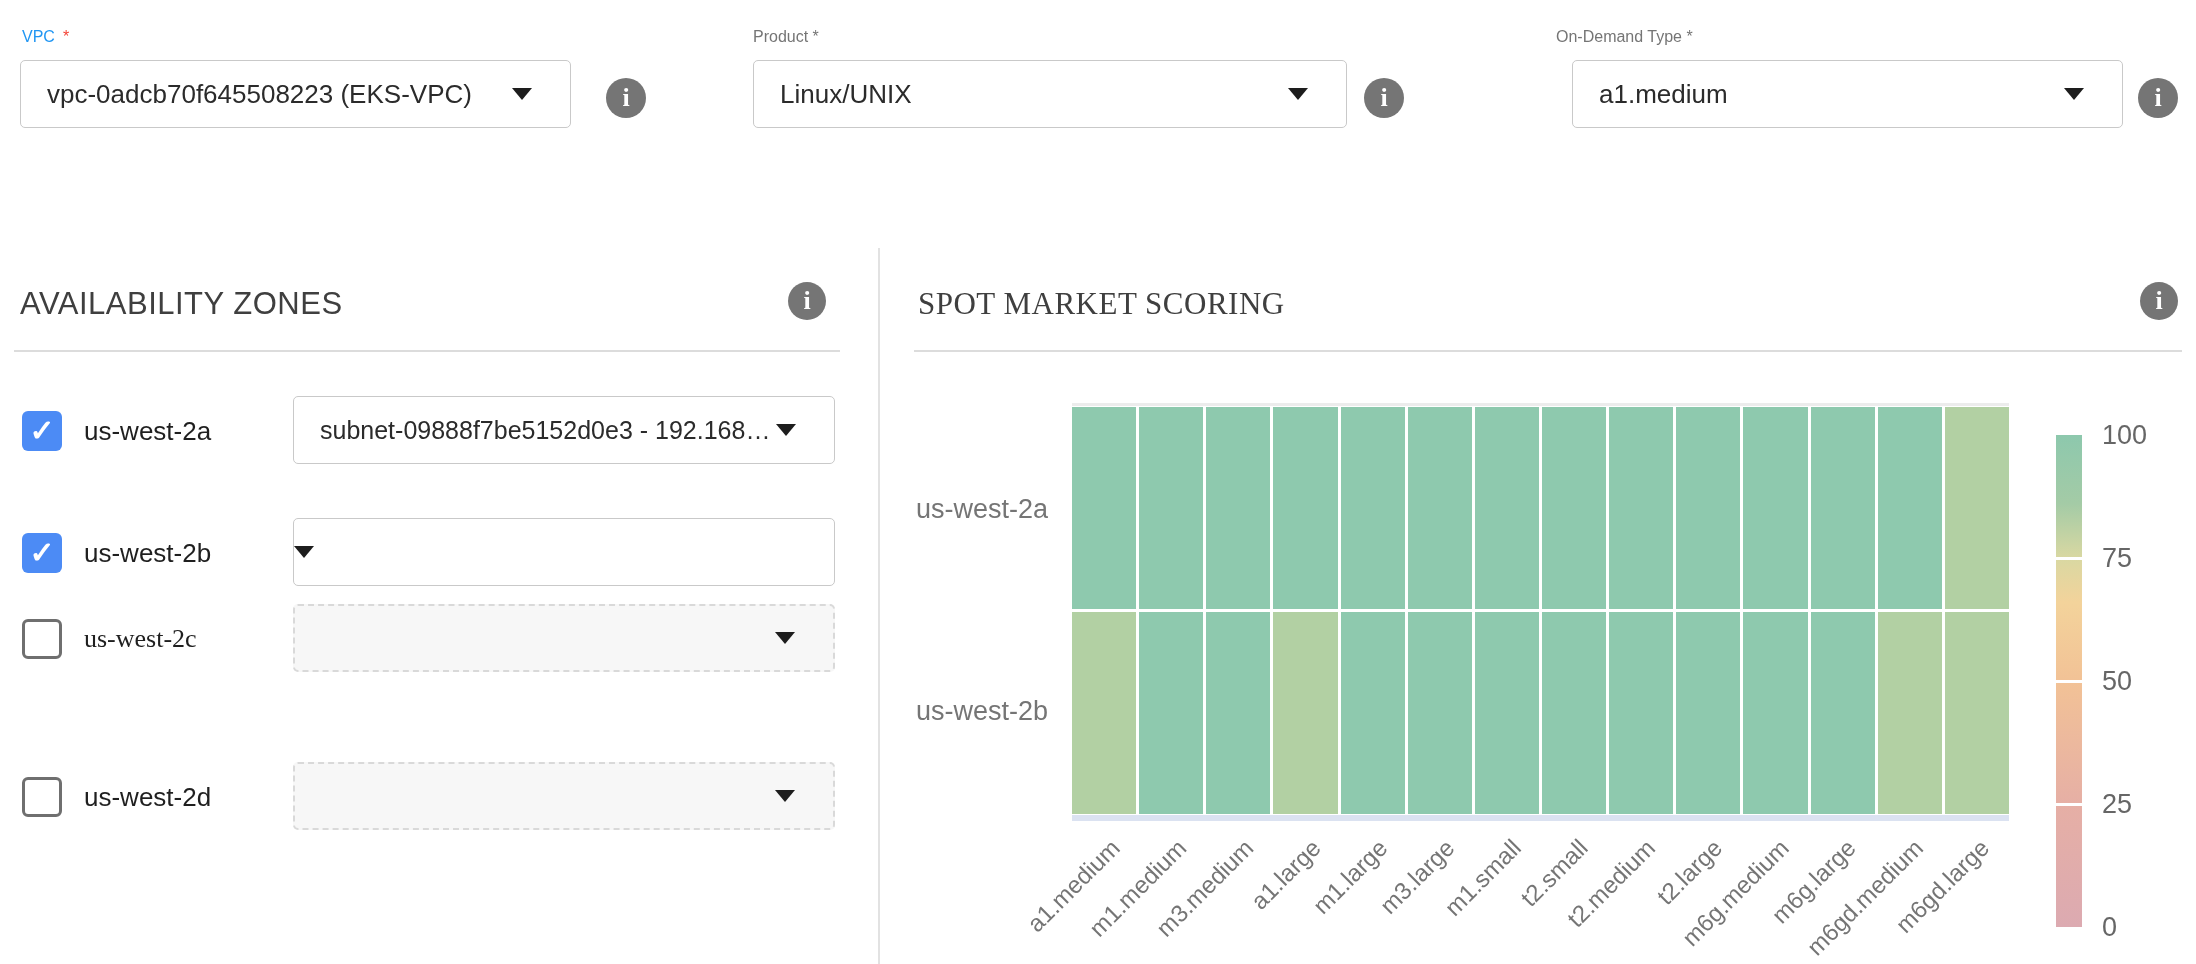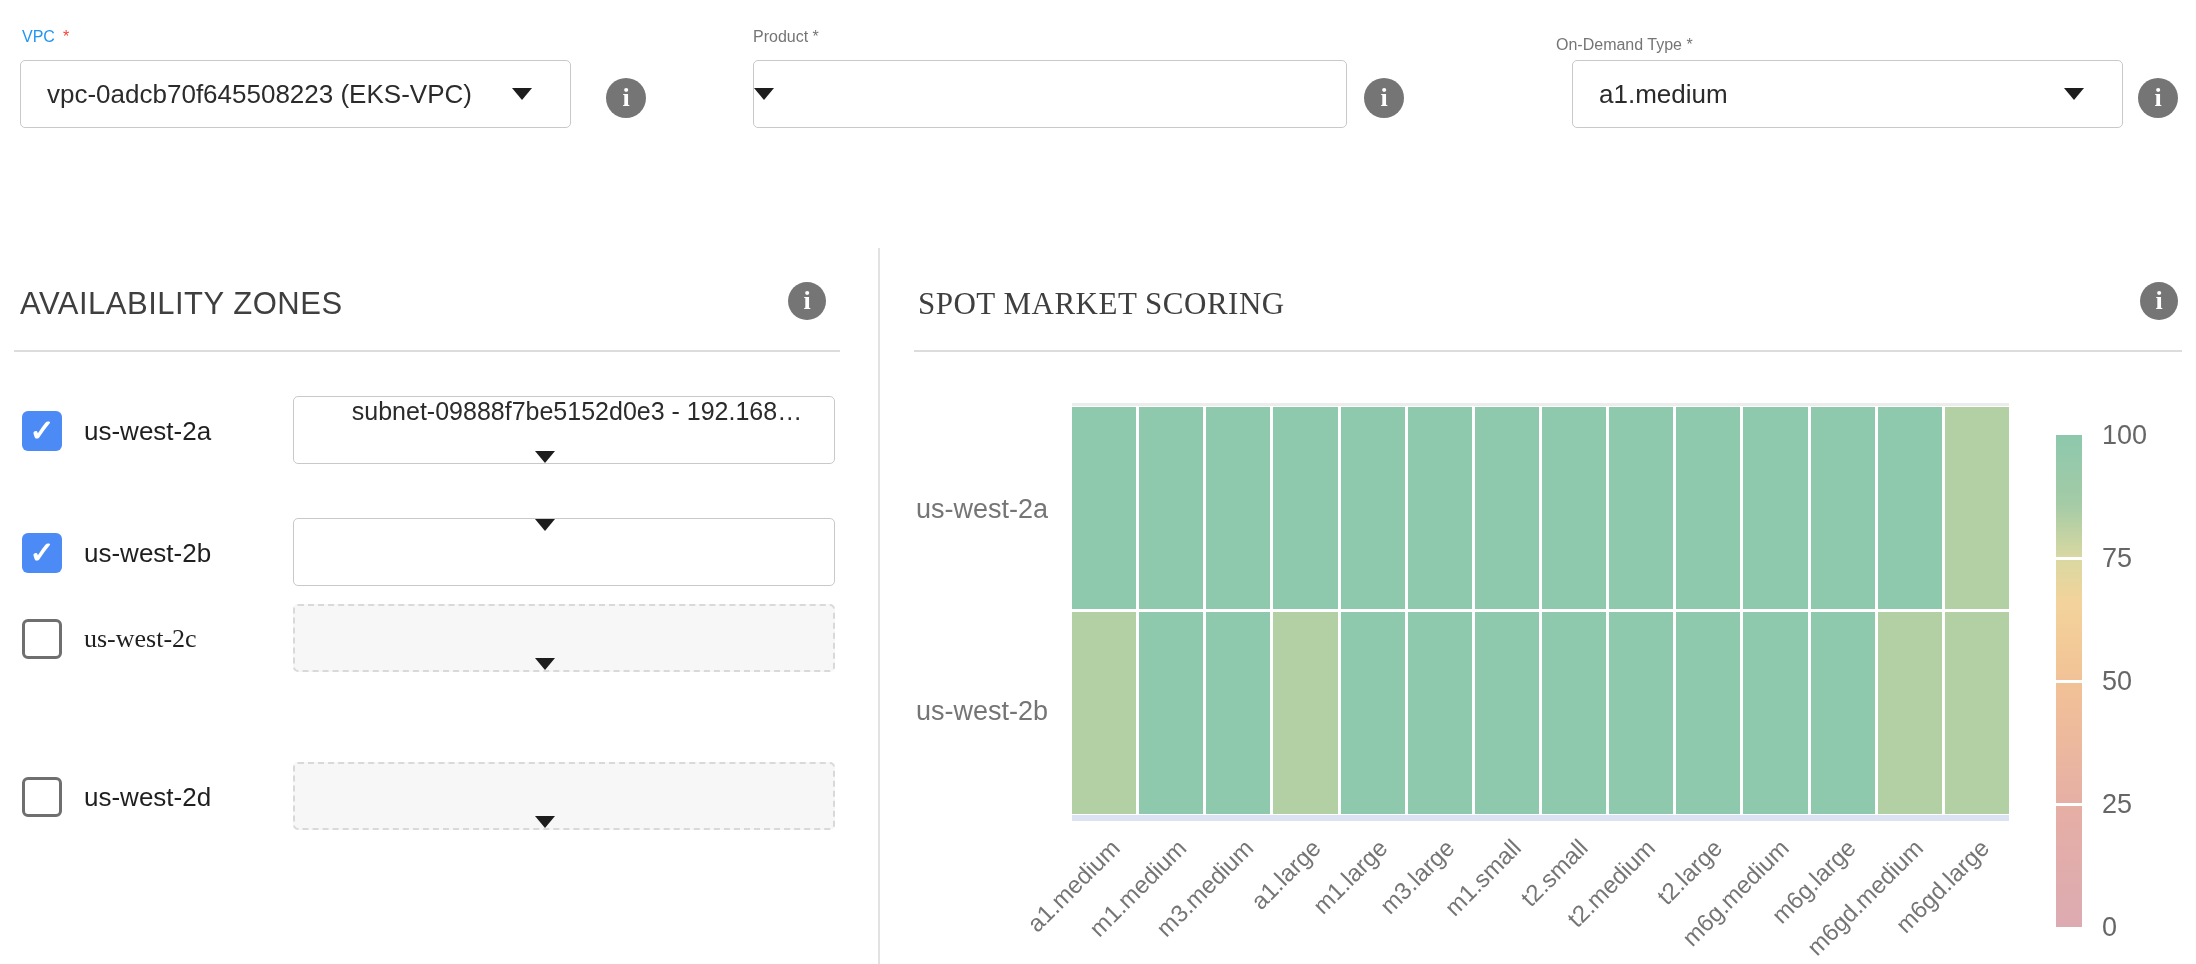--- a/index.html
+++ b/index.html
@@ -37,21 +37,21 @@
     position:absolute;left:22px;top:15px;width:40px;height:40px;border-radius:6px;
     box-sizing:border-box;cursor:pointer;display:flex;align-items:center;justify-content:center;
   }
   .checkbox.checked{background:#4c8bf5;}
   .checkbox.unchecked{background:#fff;border:3px solid #6f6f6f;}
   .checkbox .check-glyph{color:#fff;font-size:30px;font-weight:bold;line-height:1;}
   .az-zone-label{
     position:absolute;left:84px;top:0;height:70px;display:flex;align-items:center;
     font-size:26px;color:#1f1f1f;white-space:nowrap;
   }
-  .az-select{left:293px;top:0;width:542px;flex-direction:column;}
+  .az-select{left:293px;top:0;width:542px;}
   .az-select .select-value{font-size:25px;}
   .heatmap-grid{
     position:absolute;display:grid;gap:3px;background:#fff;
   }
   .hm-cell{width:100%;height:100%;}
   .row-label{
     position:absolute;transform:translateY(-50%);font-size:27px;color:#757575;white-space:nowrap;
   }
   .col-label{
     position:absolute;font-size:24px;color:#757575;white-space:nowrap;
@@ -73,25 +73,26 @@
     <span class="accent">VPC</span><span class="req-red">*</span>
   </div>
   <div class="select-box" style="left:20px;top:60px;width:551px;">
     <div class="select-value">vpc-0adcb70f645508223 (EKS-VPC)</div>
     <div class="caret"></div>
   </div>
   <div class="info-icon" style="left:606px;top:78px;">i</div>
 
   <div class="abs field-label" style="left:753px;top:28px;">Product *</div>
   <div class="select-box" style="left:753px;top:60px;width:594px;">
+    <div class="select-value">Linux/UNIX</div>
     <div class="caret"></div>
   </div>
   <div class="info-icon" style="left:1364px;top:78px;">i</div>
 
-  <div class="abs field-label" style="left:1556px;top:36px;">On-Demand Type *</div>
+  <div class="abs field-label" style="left:1556px;top:28px;">On-Demand Type *</div>
   <div class="select-box" style="left:1572px;top:60px;width:551px;">
     <div class="select-value">a1.medium</div>
     <div class="caret"></div>
   </div>
   <div class="info-icon" style="left:2138px;top:78px;">i</div>
 
   <div class="vdivider" style="left:878px;top:248px;height:716px;"></div>
 
   <div class="abs section-title" style="left:20px;top:286px;">AVAILABILITY ZONES</div>
   <div class="info-icon" style="left:788px;top:282px;width:38px;height:38px;">i</div>

